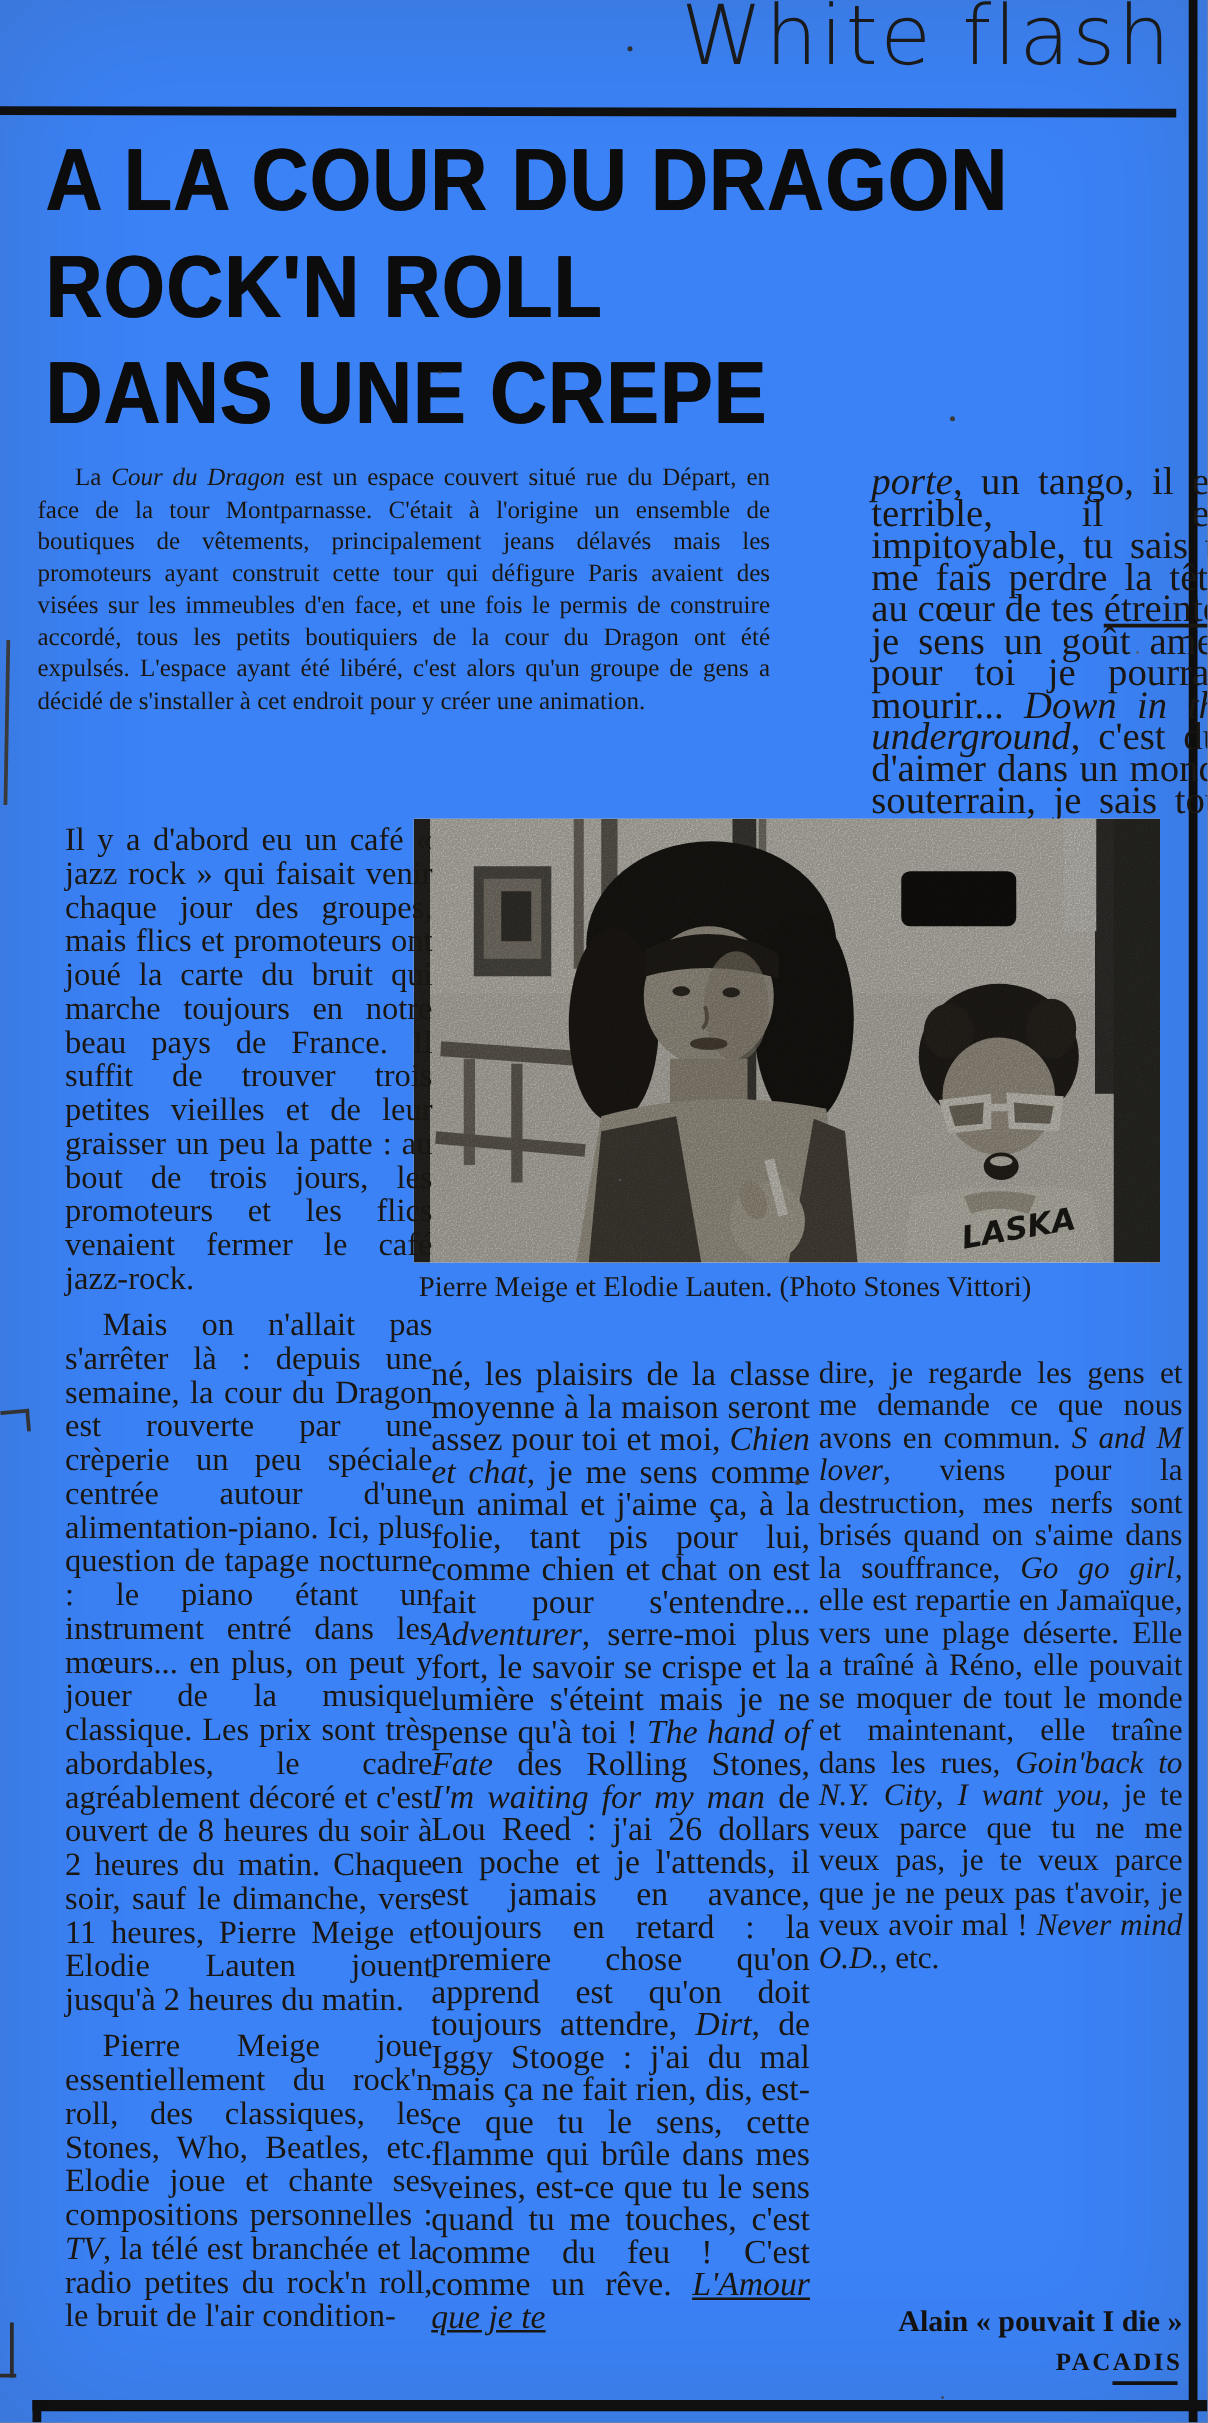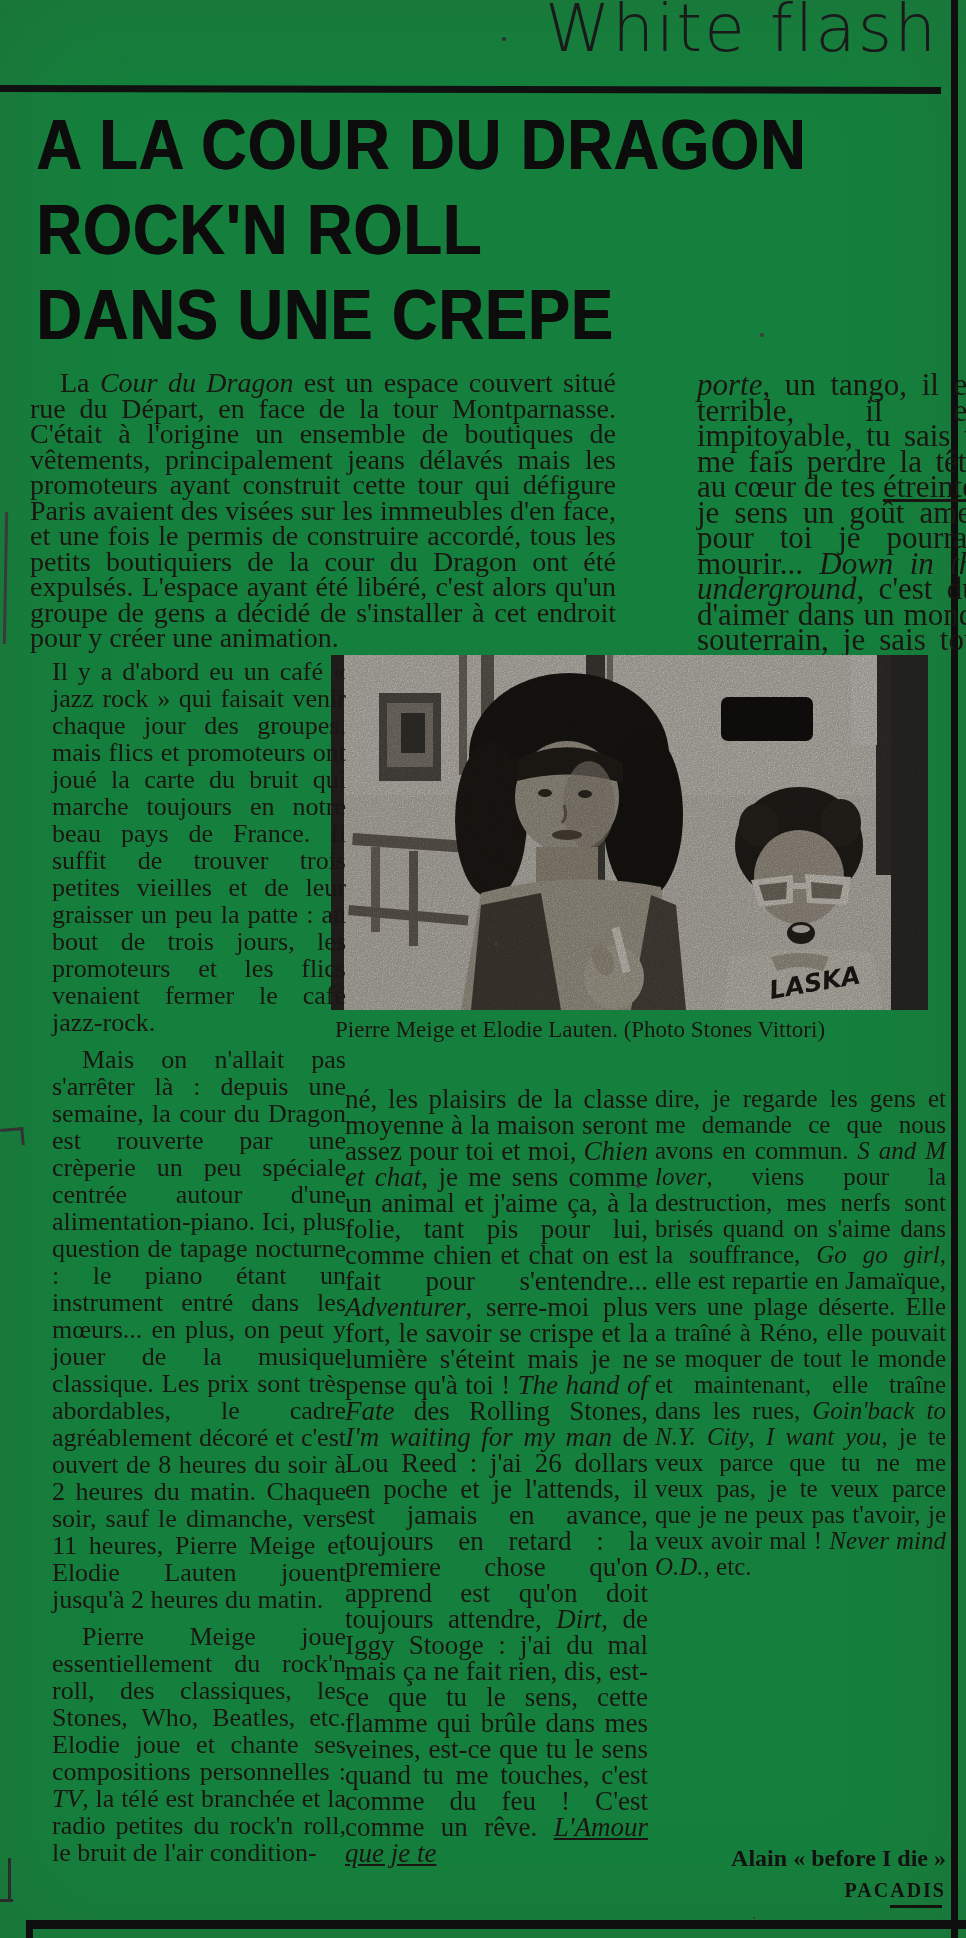--- a/index.html
+++ b/index.html
@@ -1,20 +1,20 @@
 <!DOCTYPE html>
 <html><head>
 <meta charset="utf-8">
 <style>
   html,body{margin:0;padding:0;background:#888;}
   .page{
     position:relative;
     width:966px;height:1938px;
     margin:0 auto;
-    background:#15803d;
+    background:#3b82f6;
     overflow:hidden;
     font-family:"Liberation Serif","DejaVu Serif",serif;
     color:#181512;
     box-shadow:inset 0 0 120px rgba(60,55,45,.18);
   }
   
   .masthead{
     position:absolute;top:-10px;left:0;width:938px;
     text-align:right;
     font-family:"DejaVu Sans","Liberation Sans",sans-serif;
@@ -33,21 +33,21 @@
     font-weight:900;font-size:63px;line-height:76px;
     letter-spacing:1px;color:#0c0c0c;
     transform:scaleY(1.12);transform-origin:top left;
     text-shadow:1px 0 0 #0c0c0c;
     white-space:nowrap;
   }
   
   .txt{position:absolute;text-align:justify;color:#1a1612;}
   .txt p{margin:0 0 10px 0;text-indent:30px;}
   .txt p.noindent{text-indent:0;}
-  .lede{left:30px;top:370px;width:586px;font-size:28px;line-height:25.5px;}
+  .lede{left:30px;top:370px;width:586px;font-size:20px;line-height:25.5px;}
   .intro-right{left:679px;top:372px;width:291px;font-size:31px;line-height:25.5px;margin-left:18px;}
   .col-left{left:52px;top:658px;width:294px;font-size:26px;line-height:27px;}
   .col-mid{left:345px;top:1086px;width:303px;font-size:27px;line-height:26px;}
   .col-right{left:655px;top:1086px;width:291px;font-size:25px;line-height:26px;}
   .it{font-style:italic;}
   .ul{text-decoration:underline;}
   
   .photo{position:absolute;left:331px;top:655px;width:597px;height:355px;background:#c9c5bb;}
   .photo svg{display:block;width:100%;height:100%;}
   .caption{
@@ -190,21 +190,21 @@
 
   <div class="txt col-mid">
     <p class="noindent"><span>né, les plaisirs de la classe moyenne à la maison seront assez pour toi et moi, </span><span class="it">Chien et chat</span><span>, je me sens comme un animal et j'aime ça, à la folie, tant pis pour lui, comme chien et chat on est fait pour s'entendre... </span><span class="it">Adventurer</span><span>, serre-moi plus fort, le savoir se crispe et la lumière s'éteint mais je ne pense qu'à toi ! </span><span class="it">The hand of Fate</span><span> des Rolling Stones, </span><span class="it">I'm waiting for my man</span><span> de Lou Reed : j'ai 26 dollars en poche et je l'attends, il est jamais en avance, toujours en retard : la premiere chose qu'on apprend est qu'on doit toujours attendre, </span><span class="it">Dirt</span><span>, de Iggy Stooge : j'ai du mal mais ça ne fait rien, dis, est-ce que tu le sens, cette flamme qui brûle dans mes veines, est-ce que tu le sens quand tu me touches, c'est comme du feu ! C'est comme un rêve. </span><span class="it ul">L'Amour que je te</span></p>
   </div>
 
   <div class="txt col-right">
     <p class="noindent"><span>dire, je regarde les gens et me demande ce que nous avons en commun. </span><span class="it">S and M lover</span><span>, viens pour la destruction, mes nerfs sont brisés quand on s'aime dans la souffrance, </span><span class="it">Go go girl</span><span>, elle est repartie en Jamaïque, vers une plage déserte. Elle a traîné à Réno, elle pouvait se moquer de tout le monde et maintenant, elle traîne dans les rues, </span><span class="it">Goin'back to N.Y. City</span><span>, </span><span class="it">I want you</span><span>, je te veux parce que tu ne me veux pas, je te veux parce que je ne peux pas t'avoir, je veux avoir mal ! </span><span class="it">Never mind O.D.</span><span>, etc.</span></p>
   </div>
 
   <div class="signature">
-    <div class="sig-1">Alain « before I die »</div>
+    <div class="sig-1">Alain « pouvait I die »</div>
     <div class="sig-2">PACADIS</div>
     <div class="sig-underline"></div>
   </div>
 
   <div class="rule-bottom"></div>
   <div class="rule-bottom-corner"></div>
   <div class="art art-line1"></div>
   <div class="art art-bracket"></div>
   <div class="art art-bl-v"></div>
   <div class="art art-bl-h"></div>

